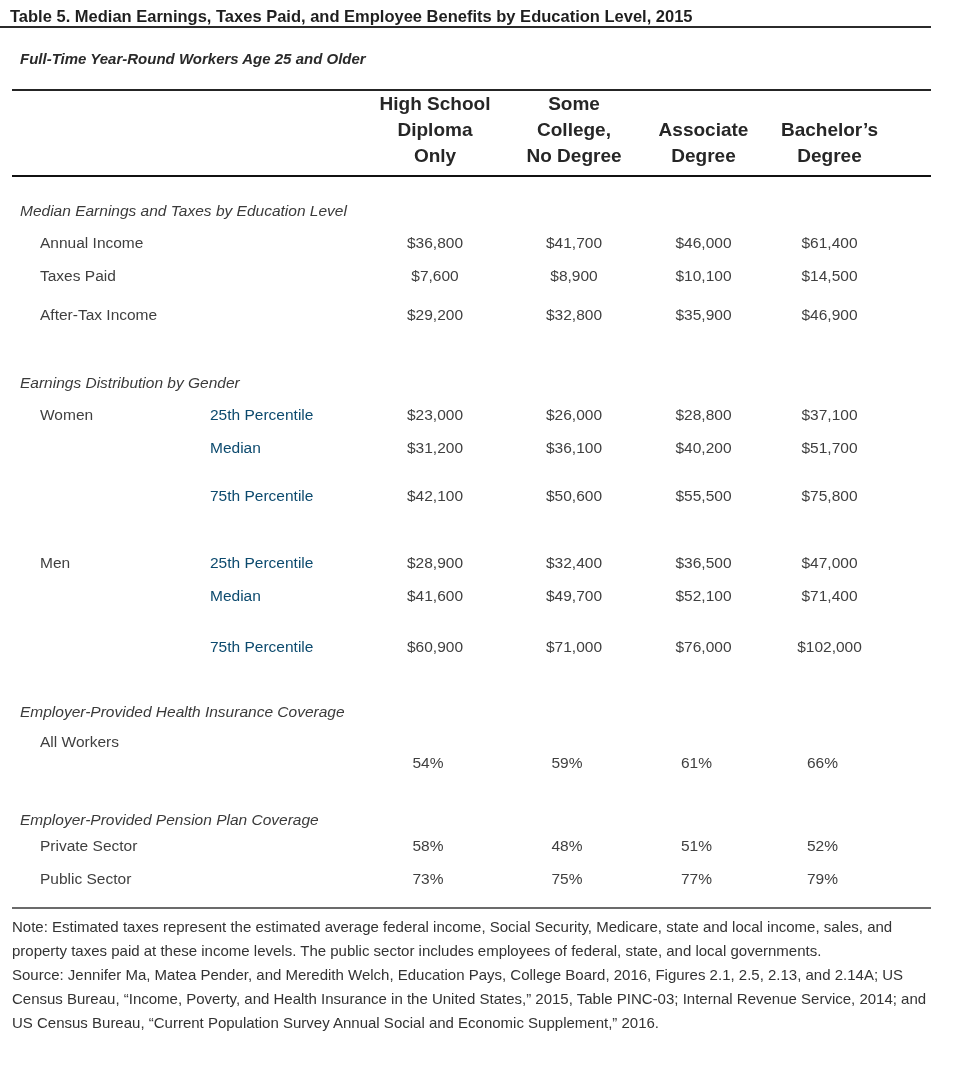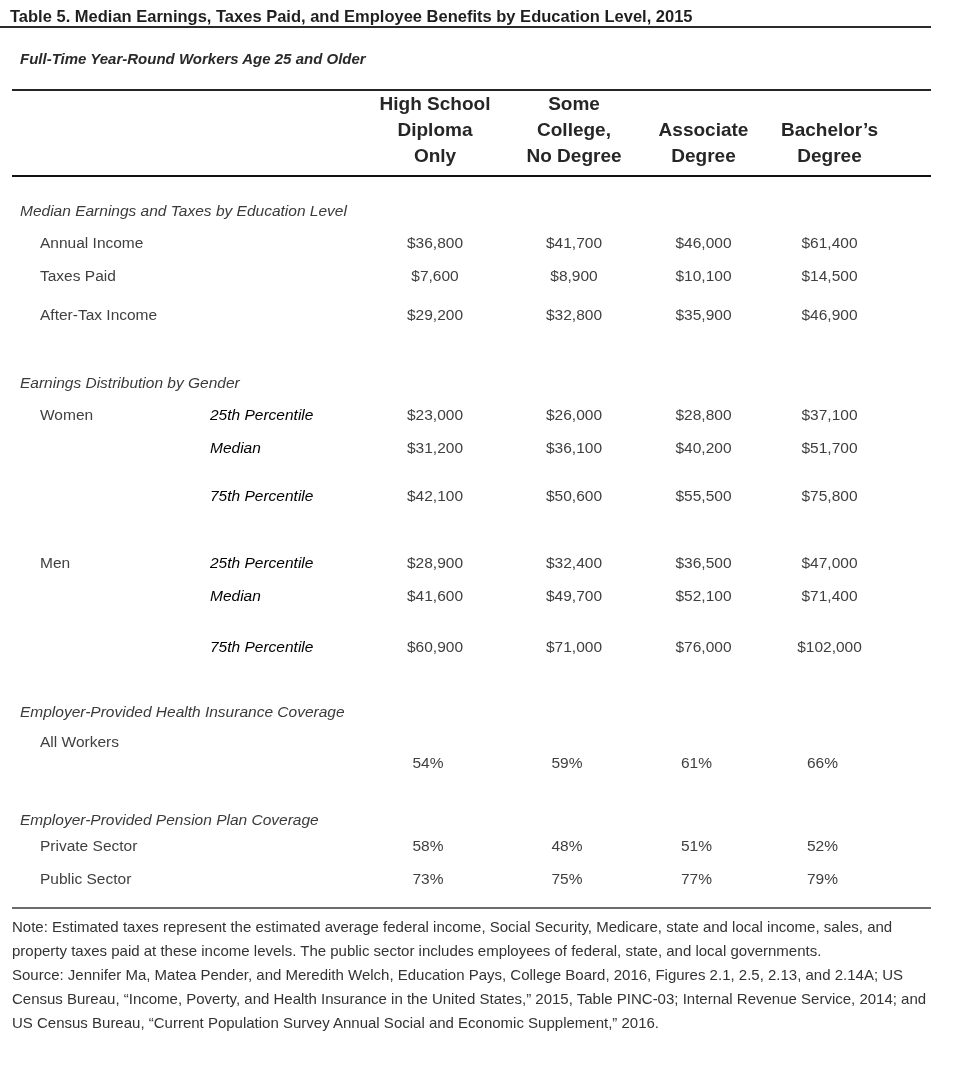--- a/index.html
+++ b/index.html
@@ -59,21 +59,21 @@
   }
   .sec { }
   .sec-1 { margin-top: 25px; }
   .sec-2 { margin-top: 43px; }
   .sec-3 { margin-top: 40px; }
   .sec-4 { margin-top: 36px; }
   .sec-4 .section-title { margin-bottom: 0; }
 
   .row { height: 33px; align-items: center; font-size: 15.5px; }
   .row .a { padding-left: 28px; color: #3f3f3f; }
-  .row .b { padding-left: 10px; color: #000000; font-style: italic; }
+  .row .b { padding-left: 10px; color: #0c4a6e; }
   .row .v { text-align: center; color: #3f3f3f; }
   .row .v.pct { padding-right: 14px; }
 
   .gap-6  { margin-top: 6px; }
   .gap-15 { margin-top: 15px; }
   .gap-18 { margin-top: 18px; }
   .gap-34 { margin-top: 34px; }
 
   .row-offset { height: 48px; }
   .row-offset .a { align-self: start; padding-top: 6px; }

